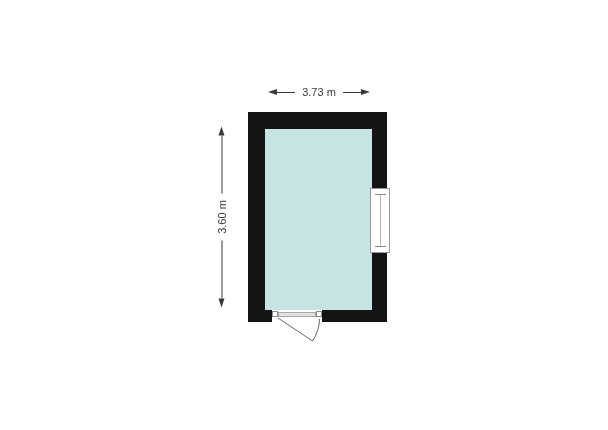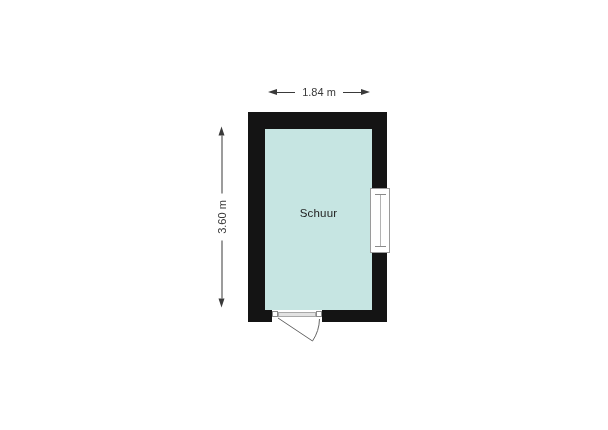--- a/index.html
+++ b/index.html
@@ -70,42 +70,41 @@
 </style>
 </head>
 <body>
 
 <div class="canvas">
 
   <div class="walls">
     <div class="floor"></div>
   </div>
 
-  <div class="room-label">Schuur</div>
 
   <div class="window">
     <span class="win-cap top"></span>
     <span class="win-line"></span>
     <span class="win-cap bot"></span>
   </div>
 
   <div class="door-opening"></div>
   <div class="threshold"></div>
   <div class="jamb left"></div>
   <div class="jamb right"></div>
 
   <svg class="door-svg" viewBox="0 0 608 430">
     <line x1="278" y1="318" x2="312.5" y2="341" stroke="#666666" stroke-width="1"></line>
     <path d="M 312.5 341 A 41 41 0 0 0 319.5 319" fill="none" stroke="#666666" stroke-width="1"></path>
   </svg>
 
   <div class="dim dim-top">
     <span class="arr l"></span>
     <span class="seg"></span>
-    <span class="lbl">1.84 m</span>
+    <span class="lbl">3.73 m</span>
     <span class="seg"></span>
     <span class="arr r"></span>
   </div>
 
   <div class="dim dim-left">
     <span class="arr l"></span>
     <span class="seg"></span>
     <span class="lbl">3.60 m</span>
     <span class="seg"></span>
     <span class="arr r"></span>

